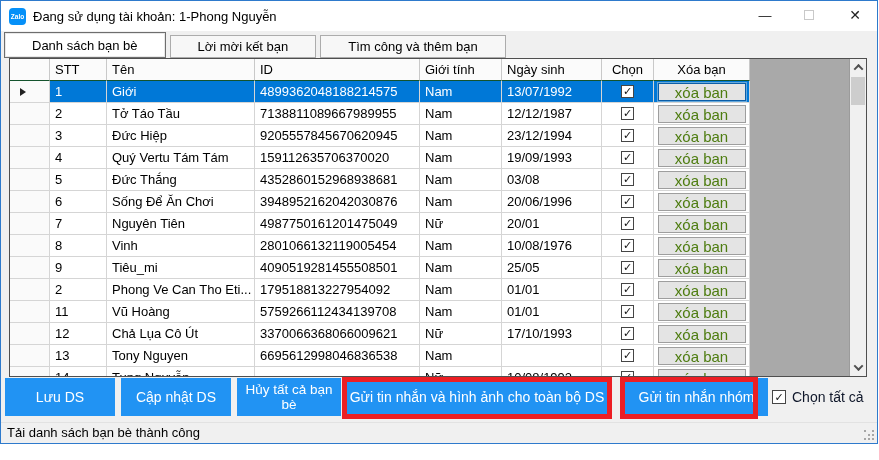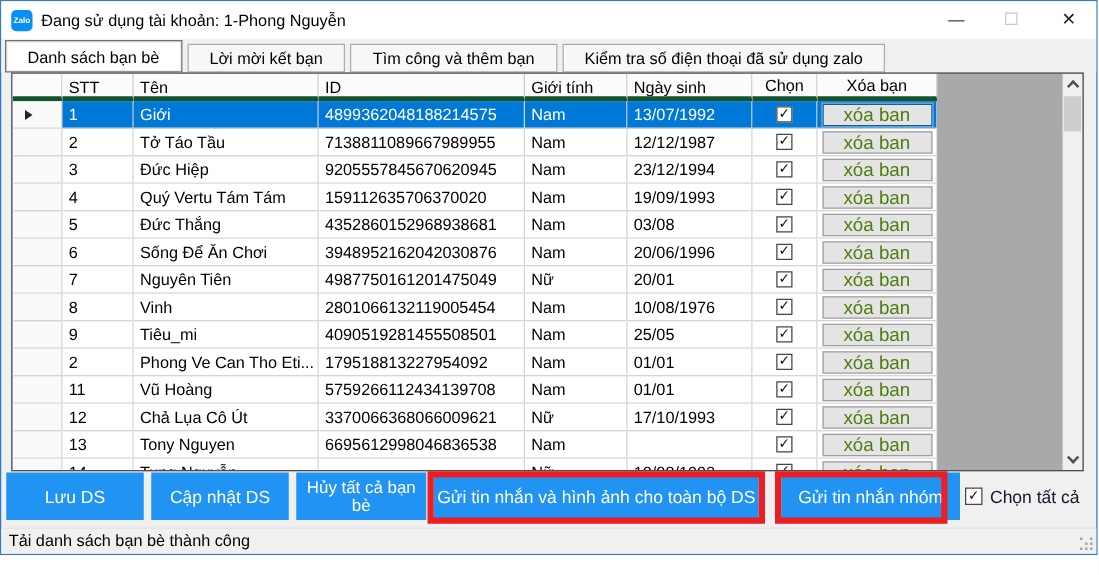--- a/index.html
+++ b/index.html
@@ -17,33 +17,33 @@
   .title-text { margin-left: 7px; font-size: 13px; color: #000; }
   .win-btn { position: absolute; top: 0; height: 28px; display: flex;
              align-items: center; justify-content: center; font-size: 13px; color: #222; }
   .btn-min { left: 748px; width: 32px; }
   .btn-max { left: 792px; width: 32px; color: #C8C8C8; }
   .max-glyph { width: 10px; height: 10px; border: 1px solid #C9C9C9; display: block; }
   .btn-close { left: 836px; width: 36px; font-size: 14px; }
 
   
   .tabbar { height: 27px; background: #F0F0F0; display: flex; align-items: flex-end; padding-left: 3px; }
-  .tab { height: 23px; display: flex; align-items: center; padding: 0 17px;
+  .tab { height: 23px; display: flex; align-items: center; padding: 0 27px;
          font-size: 13px; color: #000; background: #F7F7F7;
          border: 1px solid #ACACAC; margin-right: 4px; }
   .tab.selected { height: 26px; background: #FFFFFF; border: 1px solid #6E6E6E; box-shadow: inset 0 0 0 1px #E8E8E8; }
 
   
   .table-outer { position: absolute; left: 8px; top: 57px; width: 858px; height: 319px;
                  border: 1px solid #4F4F4F; background: #A9A9A9; display: flex; overflow: hidden; }
   .grid { width: 740px; flex: none; overflow: hidden; }
   .tr, .thead { display: flex; height: 22px; }
   .thead { background: #FBFBFB; }
   .th { font-size: 13px; color: #000; padding: 0 0 0 5px; line-height: 21px;
-        border-right: 1px solid #C9C9C9; border-bottom: 4px solid #14532d;
+        border-right: 1px solid #C9C9C9; border-bottom: 1px solid #14532d;
         white-space: nowrap; overflow: hidden; background: #FBFBFB; }
   .td { font-size: 13px; color: #000; padding: 0 0 0 5px; line-height: 21px;
         background: #FFFFFF; border-right: 1px solid #D5D5D5; border-bottom: 1px solid #D5D5D5;
         white-space: nowrap; overflow: hidden; }
   .c-sel { width: 40px; flex: none; } .c-stt { width: 57px; flex: none; }
   .c-ten { width: 148px; flex: none; } .c-id { width: 165px; flex: none; }
   .c-gt { width: 82px; flex: none; } .c-ns { width: 100px; flex: none; }
   .c-chon { width: 52px; flex: none; display: flex; align-items: center; justify-content: center; padding: 0; }
   .c-xoa { width: 96px; flex: none; display: flex; align-items: center; justify-content: center; padding: 0; }
   .sel-cell { background: #FAFAFA; display: flex; align-items: center; padding-left: 10px; }
@@ -105,21 +105,20 @@
     <div class="win-btn btn-max">
         <span class="max-glyph"></span>
       </div>
     <div class="win-btn btn-close">✕</div>
   </div>
 
   <div class="tabbar">
     <div class="tab selected">Danh sách bạn bè</div>
     <div class="tab">Lời mời kết bạn</div>
     <div class="tab">Tìm công và thêm bạn</div>
-    <div class="tab">Kiểm tra số  điện thoại đã sử dụng zalo</div>
   </div>
 
   <div class="table-outer">
     <div class="grid">
       <div class="thead">
         <div class="th c-sel"></div>
         <div class="th c-stt">STT</div>
         <div class="th c-ten">Tên</div>
         <div class="th c-id">ID</div>
         <div class="th c-gt">Giới tính</div>

